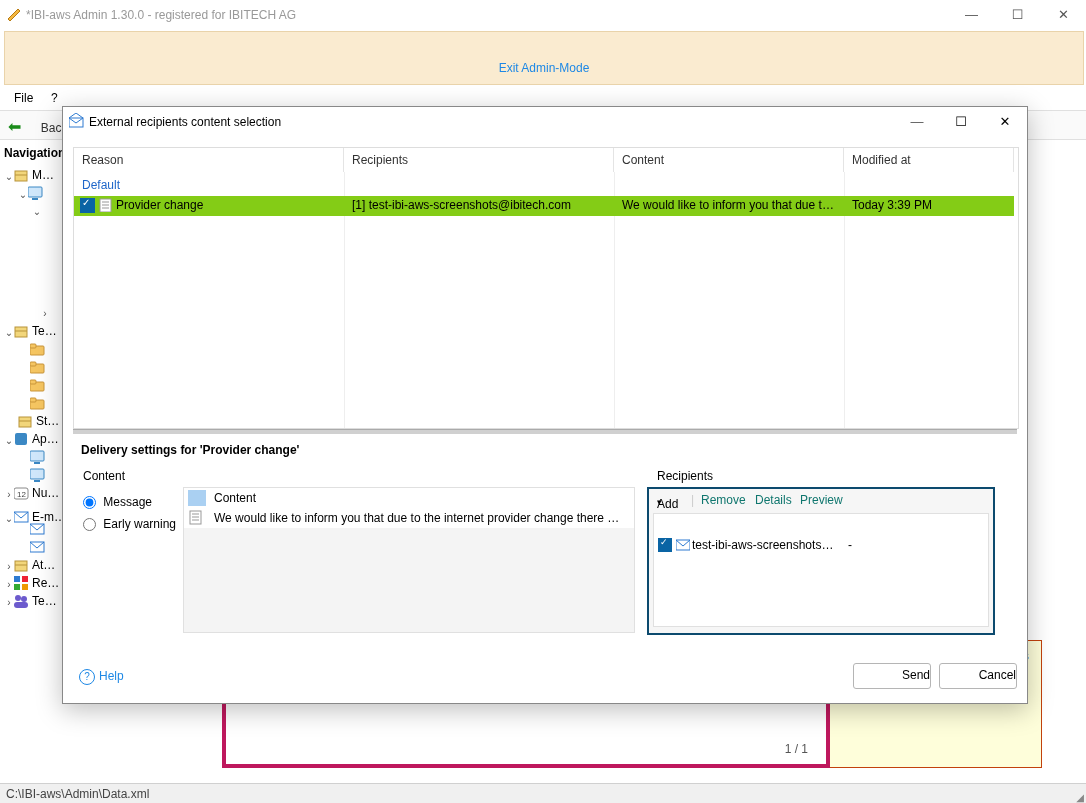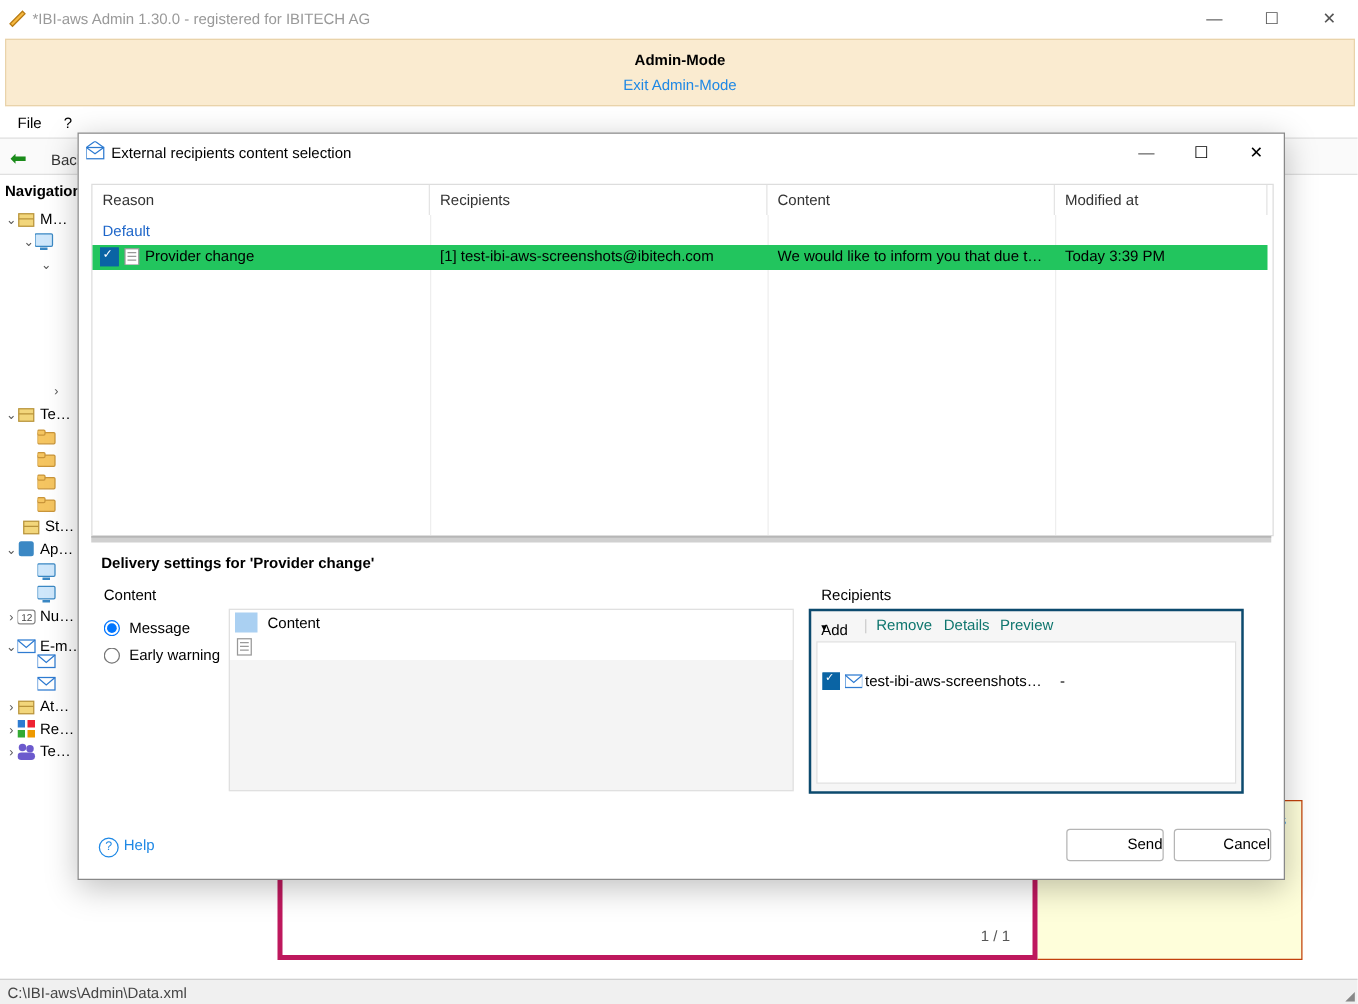--- a/index.html
+++ b/index.html
@@ -45,21 +45,21 @@
   #dlg-tb .t{left:26px;top:8px}
   .dwin{top:0;width:44px;height:29px;text-align:center;line-height:29px;font-size:13px}
   #d-min{right:88px;color:#555}#d-max{right:44px}#d-close{right:0}
   
   #grid{left:10px;top:40px;width:944px;height:280px;border:1px solid #ddd}
   #grid .hd{top:0;height:24px;border-bottom:1px solid #ddd;font-weight:400;color:#333}
   #grid .col{top:0;height:24px;border-right:1px solid #e4e4e4;padding:5px 8px;box-sizing:border-box}
   
   .c1{left:0;width:270px}.c2{left:270px;width:270px}.c3{left:540px;width:230px}.c4{left:770px;width:170px}
   #grid .grp{left:8px;top:30px;color:#1e66c9}
-  #grid .row1{left:0;top:48px;width:940px;height:20px;background:#22c55e}
+  #grid .row1{left:0;top:48px;width:940px;height:20px;background:#84cc16}
   #grid .row1 span{position:absolute;top:2px;white-space:nowrap;overflow:hidden;text-overflow:ellipsis}
   #grid .cb{left:6px;top:3px;width:13px;height:13px;background:#0a64a4;border:1px solid #0a64a4}
   #grid .cb::after{content:"✓";color:#fff;font-size:10px;position:absolute;left:1px;top:-2px}
   #grid .vline{top:24px;bottom:0;width:0;border-left:1px solid #eee}
   
   #split{left:10px;top:322px;width:944px;height:4px;background:#d0d0d0;border-top:1px solid #aaa}
   #subtitle{left:18px;top:336px;font-weight:600}
   #lblContent{left:20px;top:362px}
   #lblRecip{left:594px;top:362px}
   
@@ -155,21 +155,20 @@
         <use href="#i-pencil"></use>
       </svg>
     </span>
   <span class="abs t">*IBI-aws Admin 1.30.0 - registered for IBITECH AG</span>
   <div class="abs winbtn" id="w-min">—</div>
   <div class="abs winbtn" id="w-max">☐</div>
   <div class="abs winbtn" id="w-close">✕</div>
 </div>
 
 <div id="banner" class="abs">
-  <div class="abs t1">Admin-Mode</div>
   <div class="abs t2">Exit Admin-Mode</div>
 </div>
 
 <div id="menubar" class="abs">
   <span class="abs" id="m-file">File</span>
   <span class="abs" id="m-help">?</span>
 </div>
 
 <div id="tb" class="abs">
   <span class="abs back">
@@ -309,20 +308,21 @@
     <div class="abs r r0">
       <span class="abs ic"></span>
       <span class="abs txt">Content</span>
     </div>
     <div class="abs r r1">
       <span class="abs ic2">
           <svg width="16" height="16">
             <use href="#i-doclines"></use>
           </svg>
         </span>
+      <span class="abs txt">We would like to inform you that due to the internet provider change there m…</span>
     </div>
   </div>
 
   <div id="rpanel" class="abs">
     <div class="abs bar">
       <span style="left:8px;font-weight:400">
           <span>Add</span> 
           <span style="font-size:9px">▾</span>
         </span>
       <span style="left:42px;color:#ccc">|</span>

